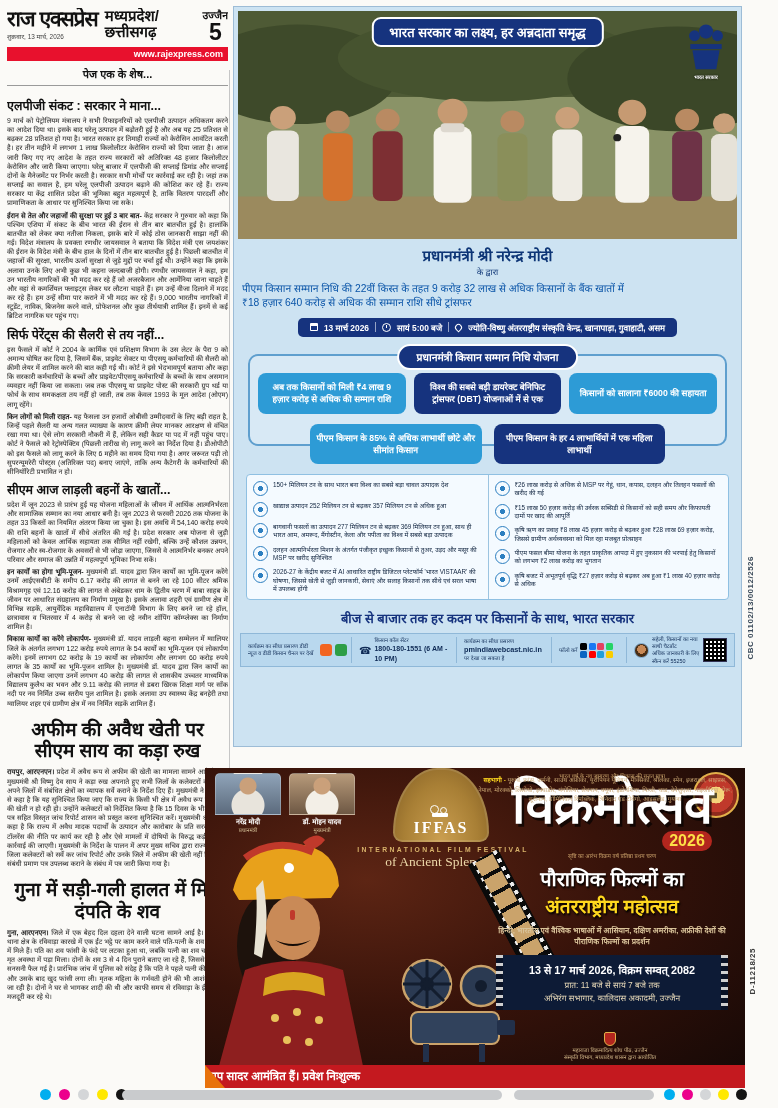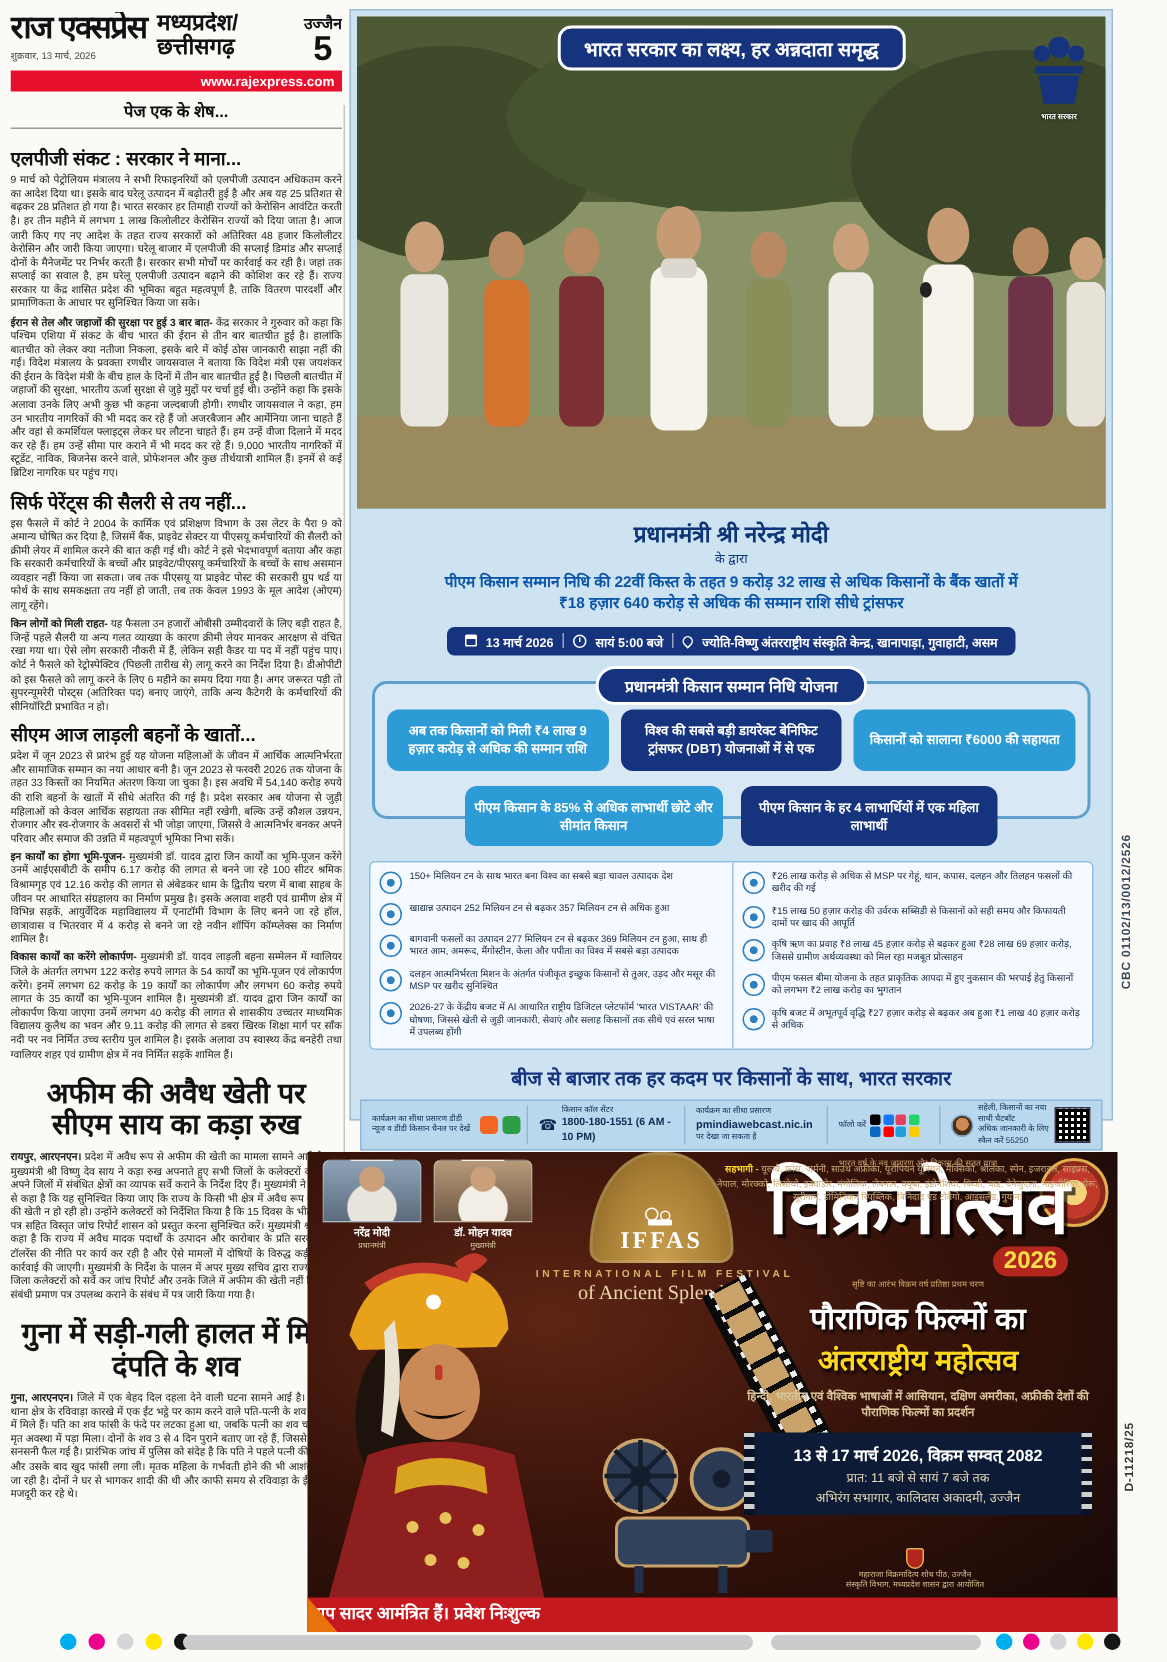--- a/index.html
+++ b/index.html
@@ -18,28 +18,28 @@
 .mast-url{background:#e8112d;color:#fff;font-weight:bold;font-size:9px;text-align:right;padding:2px 5px;margin-top:3px}
 .cont-header{text-align:center;font-weight:bold;font-size:11px;padding:5px 0 4px;border-bottom:1px solid #9a9a9a;margin-bottom:11px}
 .art-h{font-size:12.5px;font-weight:bold;margin:5px 0 2px}
 .art-p{font-size:6.9px;line-height:1.33;text-align:justify;color:#1c1c1c;margin-bottom:3px}
 .art-p b{font-weight:bold}
 .big-h{font-size:19px;font-weight:bold;text-align:center;line-height:1.12;margin:11px 2px 6px}
 .col-divider{position:absolute;left:229px;top:70px;width:1px;height:1012px;background:#c6c6c6}
 
 
 .govt-ad{position:absolute;left:233px;top:6px;width:509px;height:741px;background:#cde3f2;border:1px solid #9dbcd6}
-.photo-wrap{position:relative;margin:4px;height:328px;background:#6b7b4f;overflow:hidden}
+.photo-wrap{position:relative;margin:4px;height:228px;background:#6b7b4f;overflow:hidden}
 .photo-wrap svg{display:block;width:100%;height:100%}
 .top-banner{position:absolute;top:6px;left:50%;transform:translateX(-50%);background:#16337e;color:#fff;font-weight:bold;font-size:13px;padding:4px 16px;border-radius:9px;border:2px solid #fff;white-space:nowrap;z-index:3}
 .emblem{position:absolute;top:8px;right:8px;z-index:3;width:46px;text-align:center}
 .emblem-cap{font-size:5px;color:#fff;font-weight:bold;margin-top:1px;text-shadow:0 0 2px #000}
 .pm-line{text-align:center;color:#0d3576;font-weight:bold;font-size:15px;margin-top:6px}
 .by-line{text-align:center;color:#0d3576;font-size:8.5px;margin-top:1px}
-.gov-headline{text-align:center;color:#0a55a8;font-weight:bold;font-size:10.3px;line-height:1.4;margin-top:5px;padding:0 8px}
+.gov-headline{color:#0a55a8;font-weight:normal;font-size:10.3px;line-height:1.4;margin-top:5px;padding:0 8px}
 .event-bar{display:flex;justify-content:center;margin-top:7px}
 .event-inner{display:inline-flex;align-items:center;gap:6px;background:#16337e;color:#fff;font-size:8.4px;font-weight:bold;padding:4px 12px;border-radius:5px}
 .event-sep{width:1px;height:10px;background:rgba(255,255,255,.55)}
 .ic-cal{display:inline-block;width:8px;height:8px;border:1.2px solid #fff;border-top:3px solid #fff;border-radius:1px}
 .ic-clock{display:inline-block;width:9px;height:9px;border:1.2px solid #fff;border-radius:50%;position:relative}
 .ic-clock::after{content:"";position:absolute;left:3px;top:1.3px;width:1.2px;height:3.2px;background:#fff}
 .ic-pin{display:inline-block;width:7px;height:7px;border:1.4px solid #fff;border-radius:50% 50% 50% 0;transform:rotate(-45deg)}
 .scheme{margin:17px 14px 0;border:2px solid #5f9fce;border-radius:10px;position:relative;padding:17px 8px 0;background:rgba(255,255,255,.22)}
 .scheme-title{position:absolute;top:-12px;left:50%;transform:translateX(-50%);background:#16337e;color:#fff;font-weight:bold;font-size:10.5px;padding:4px 18px;border-radius:15px;white-space:nowrap;border:2px solid #fff;z-index:2}
 .row3{display:flex;gap:8px}

